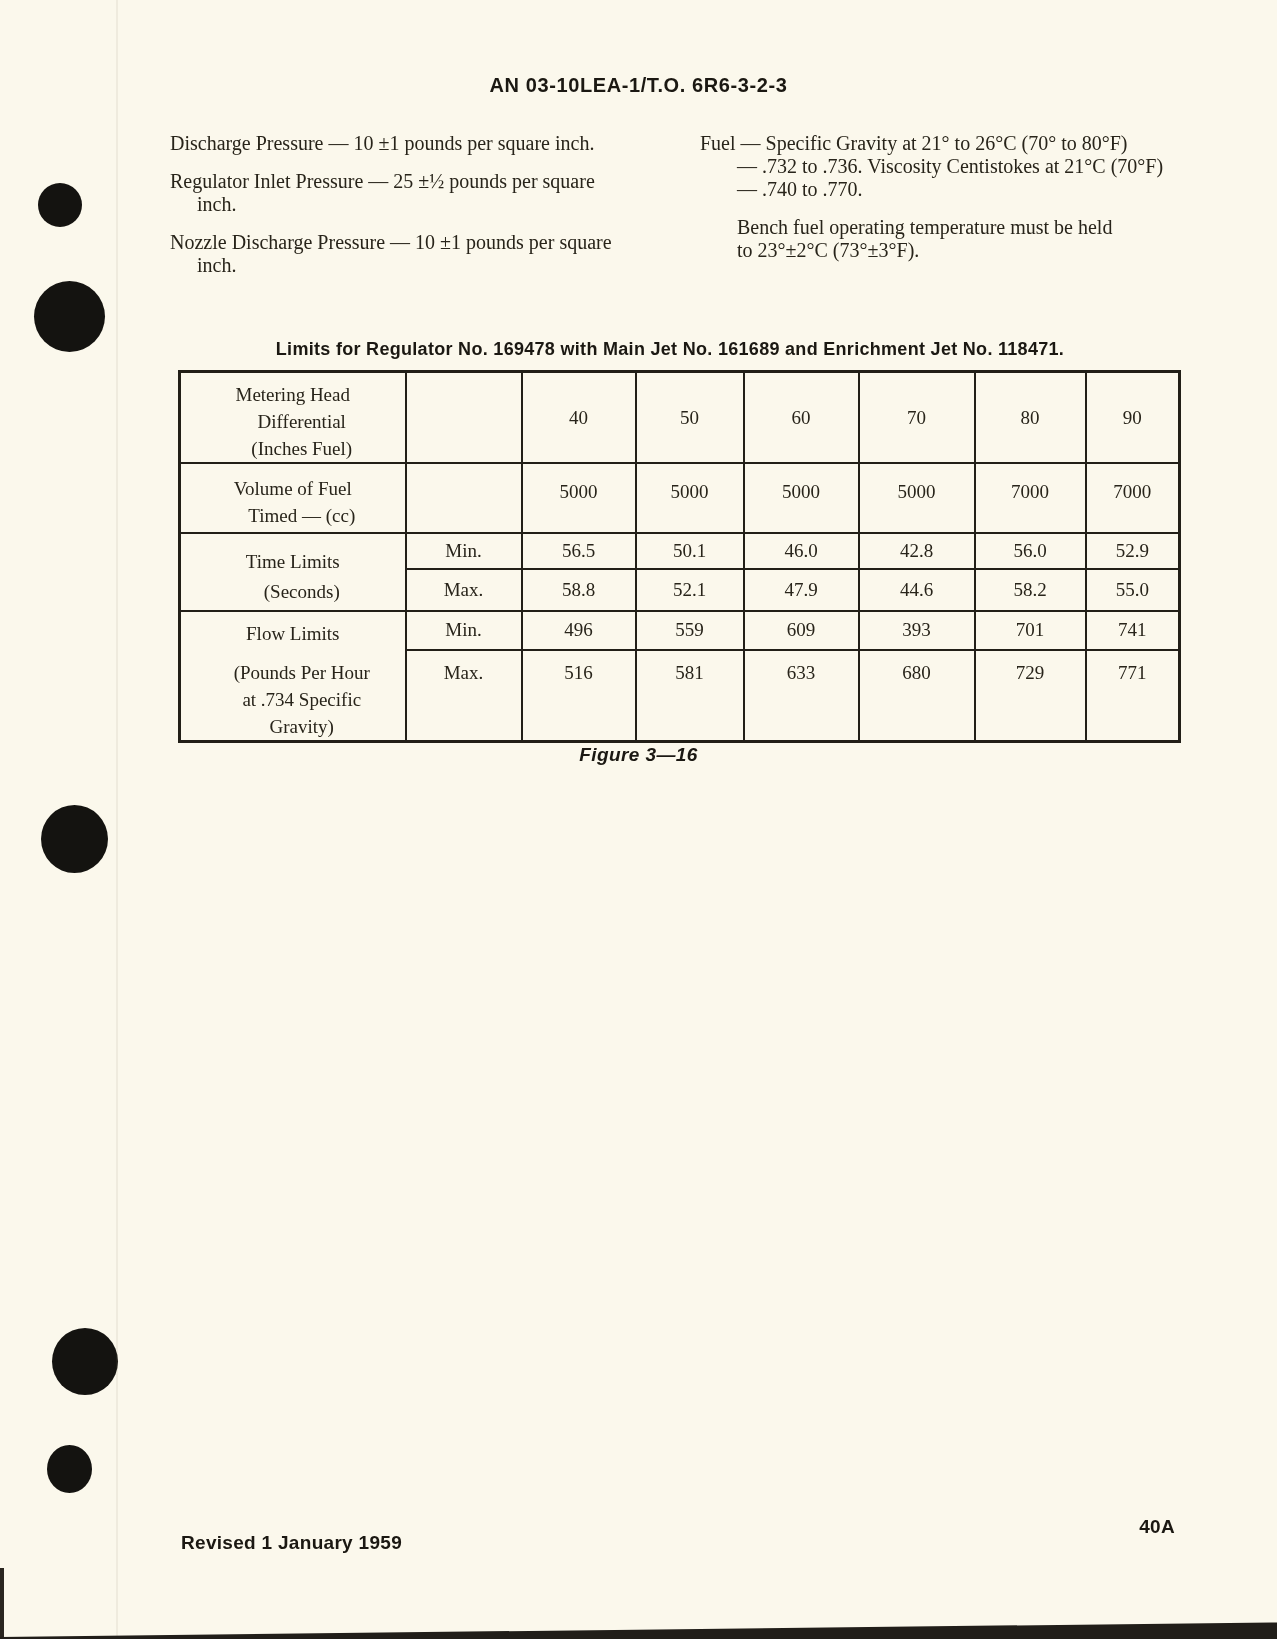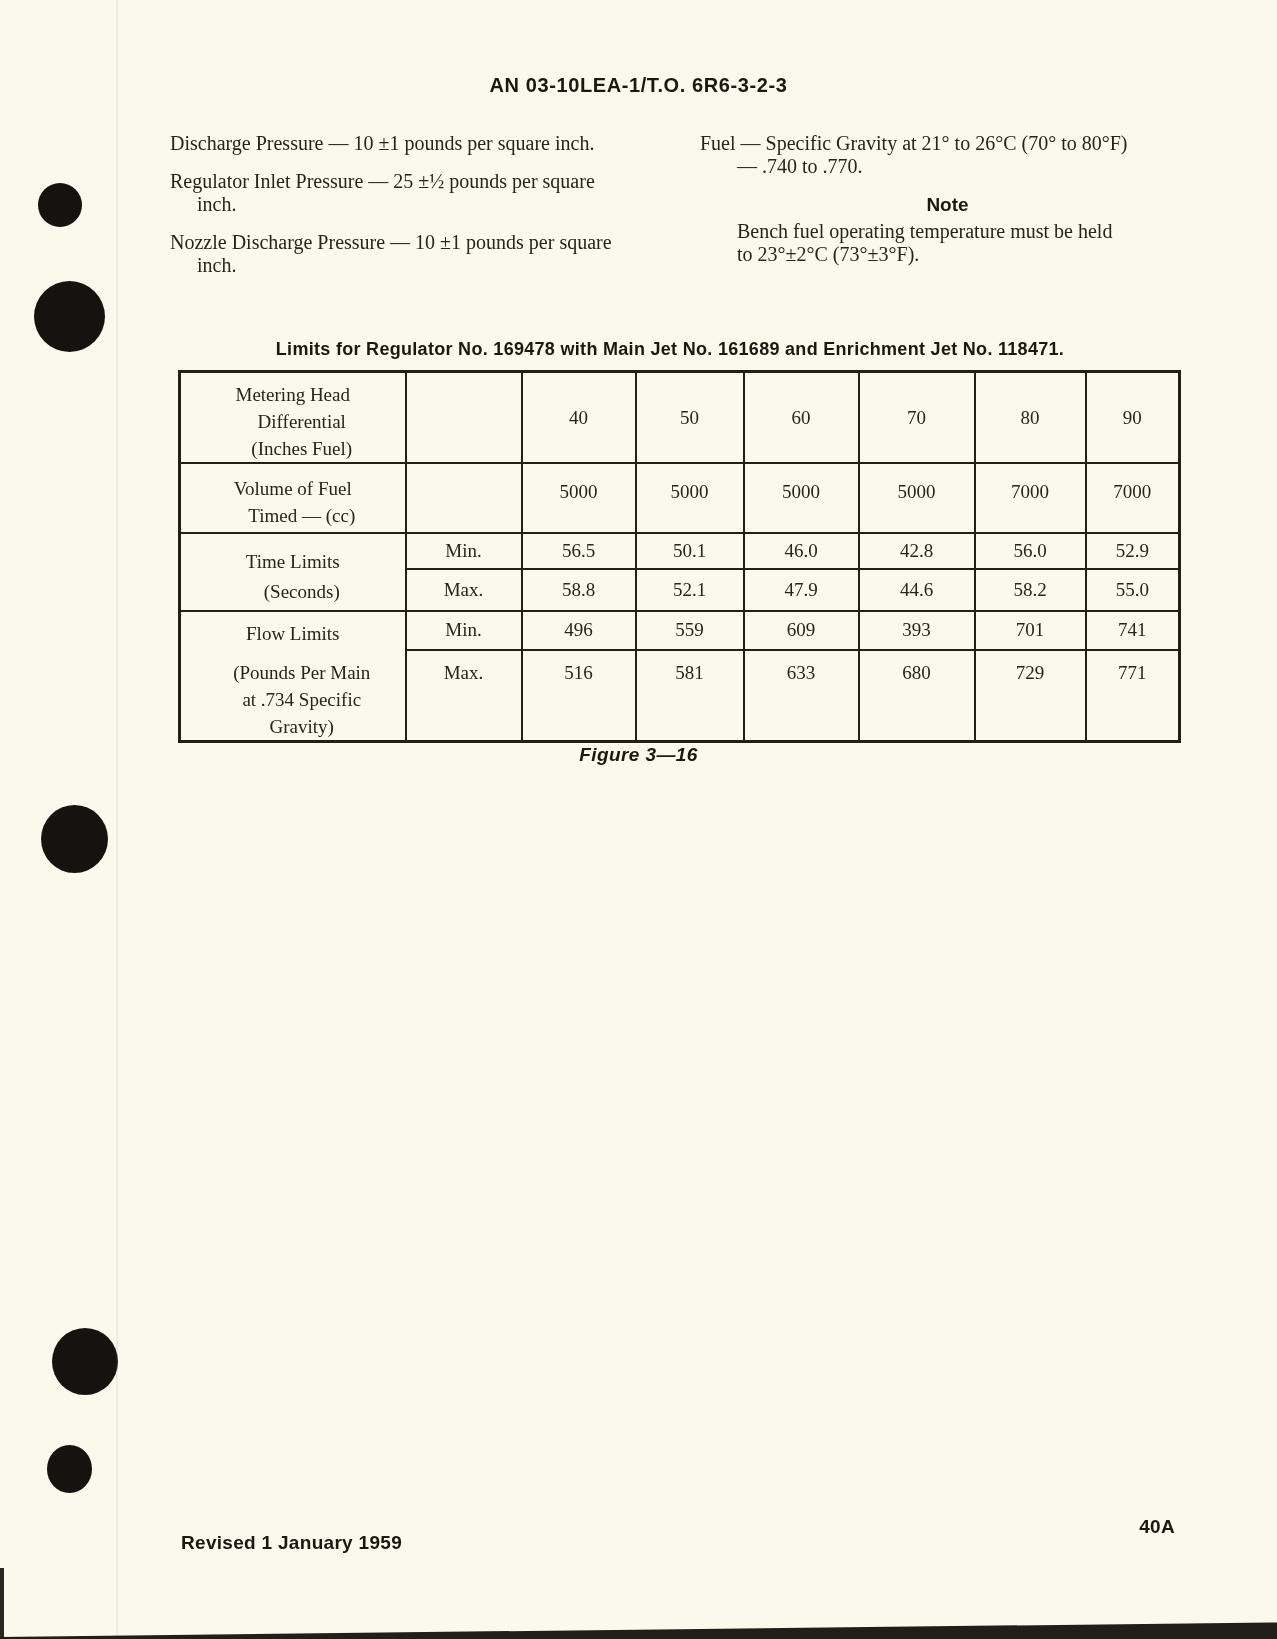--- a/index.html
+++ b/index.html
@@ -87,24 +87,24 @@
     </p>
     <p class="spec">
       <span>Nozzle Discharge Pressure — 10 ±1 pounds per square</span>
       <span class="cont">inch.</span>
     </p>
   </div>
 
   <div class="abs col-right">
     <p class="spec">
       <span>Fuel — Specific Gravity at 21° to 26°C (70° to 80°F)</span>
+      <span class="hang">— .732 to .736. Viscosity Centistokes at 21°C (70°F)</span>
       <span class="hang">— .740 to .770.</span>
     </p>
     <div>
-      <span class="note-title sans">Note</span>
       <span class="note-body">Bench fuel operating temperature must be held</span>
       <span class="note-body">to 23°±2°C (73°±3°F).</span>
     </div>
   </div>
 
   <div class="abs sans table-title">Limits for Regulator No. 169478 with Main Jet No. 161689 and Enrichment Jet No. 118471.</div>
 
   <div class="abs limits-table-wrap">
     <table class="limits">
       <colgroup>
@@ -164,21 +164,21 @@
           <td>52.1</td>
           <td>47.9</td>
           <td>44.6</td>
           <td>58.2</td>
           <td>55.0</td>
         </tr>
         <tr class="r-fmin sep">
           <td class="lbl" rowspan="2">
             <div class="l1">Flow Limits</div>
             <div class="fsub">
-              <div>(Pounds Per Main</div>
+              <div>(Pounds Per Hour</div>
               <div>at .734 Specific</div>
               <div>Gravity)</div>
             </div>
           </td>
           <td>Min.</td>
           <td>496</td>
           <td>559</td>
           <td>609</td>
           <td>393</td>
           <td>701</td>

